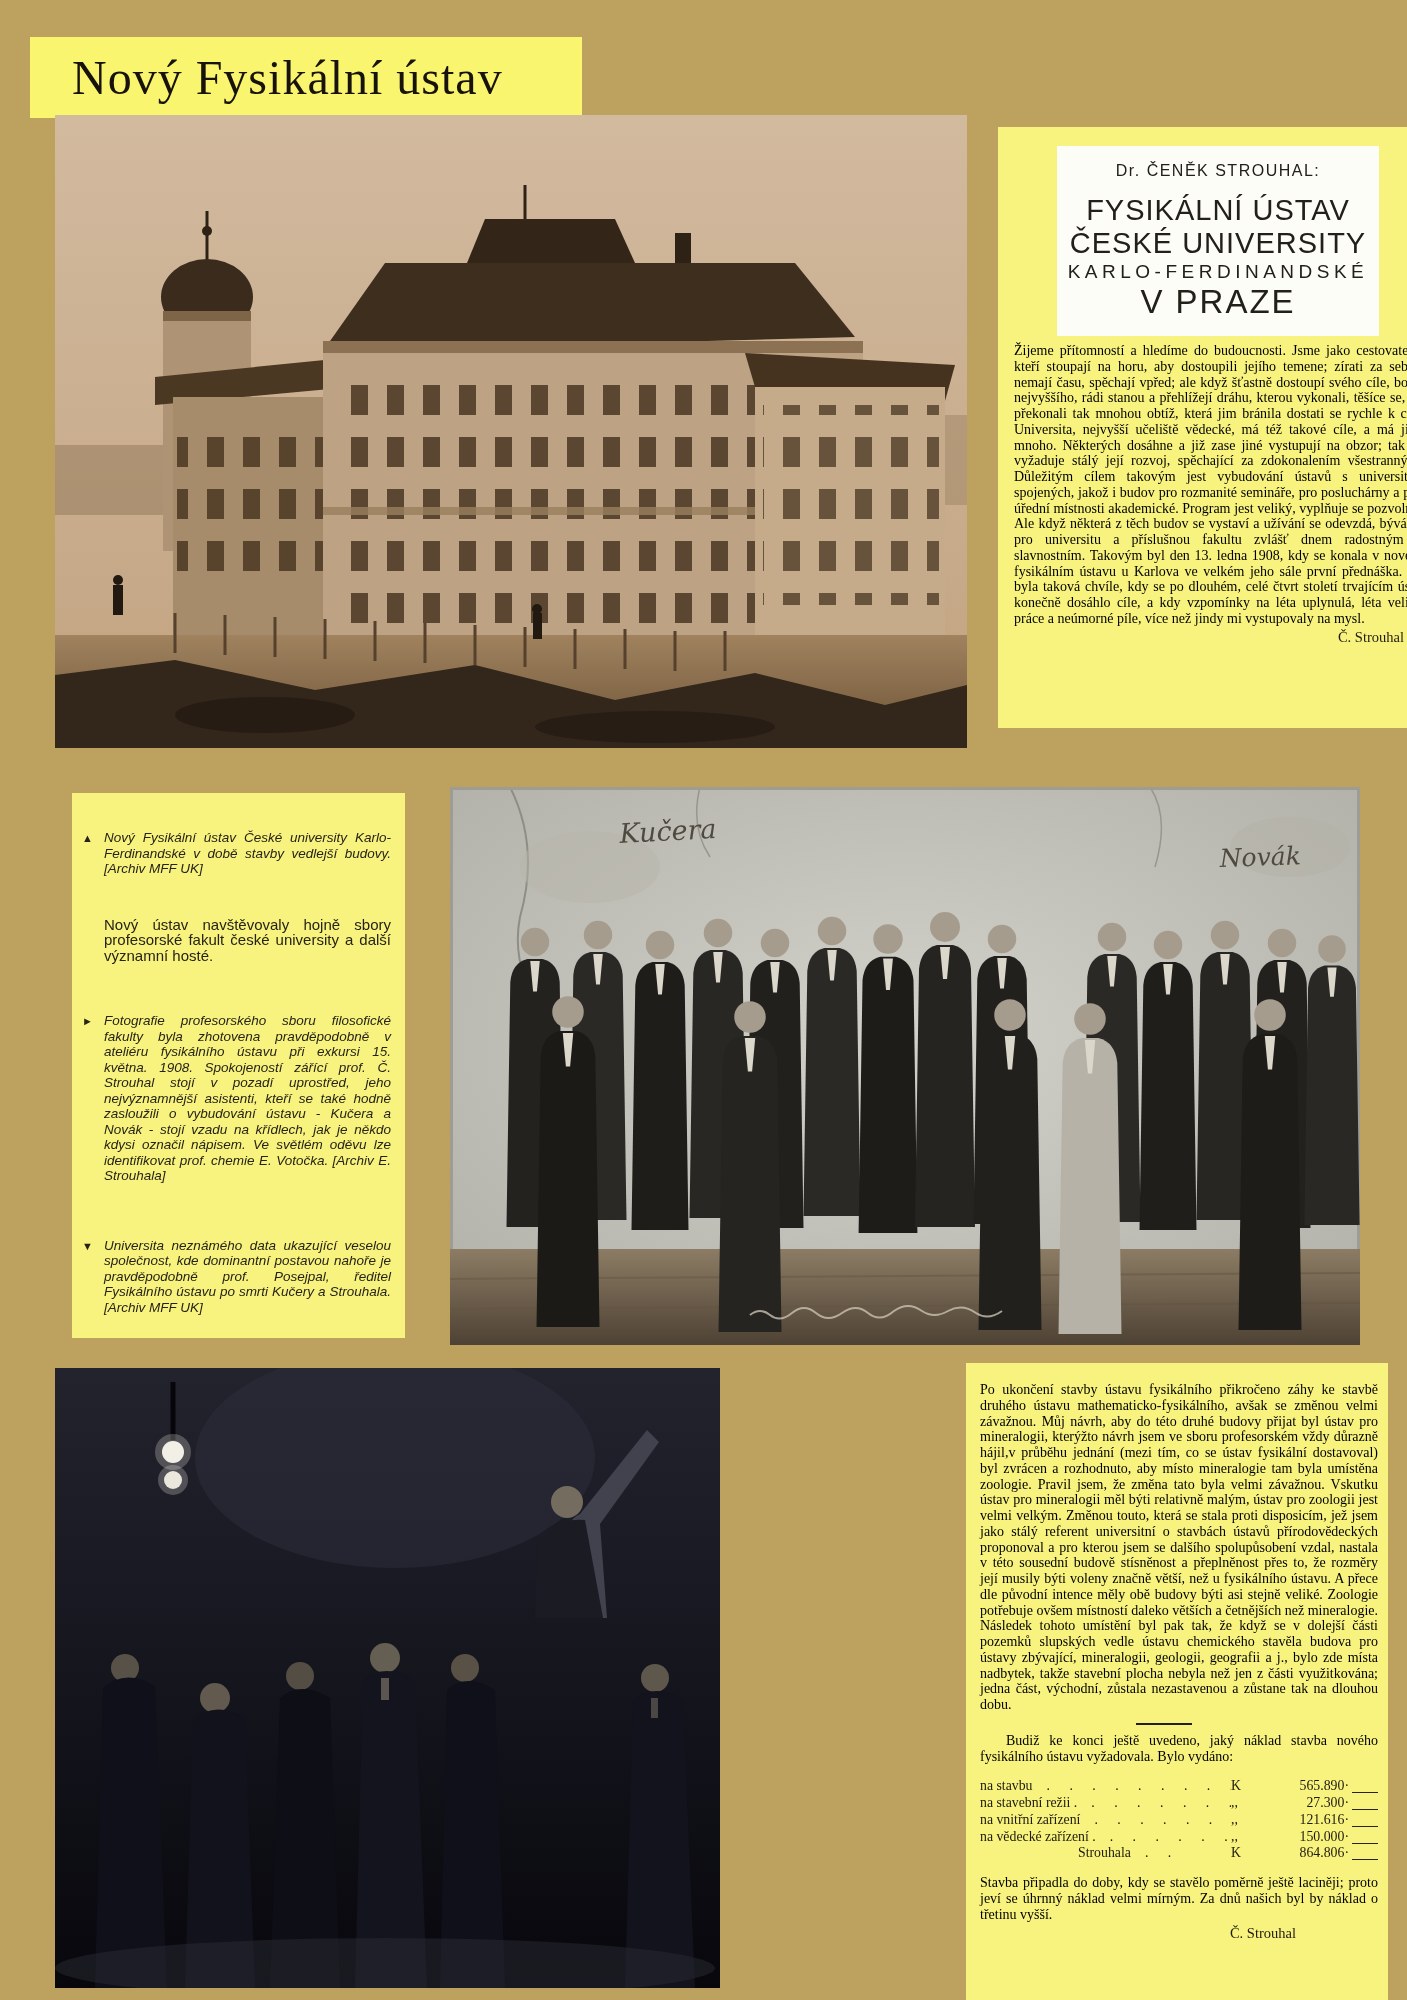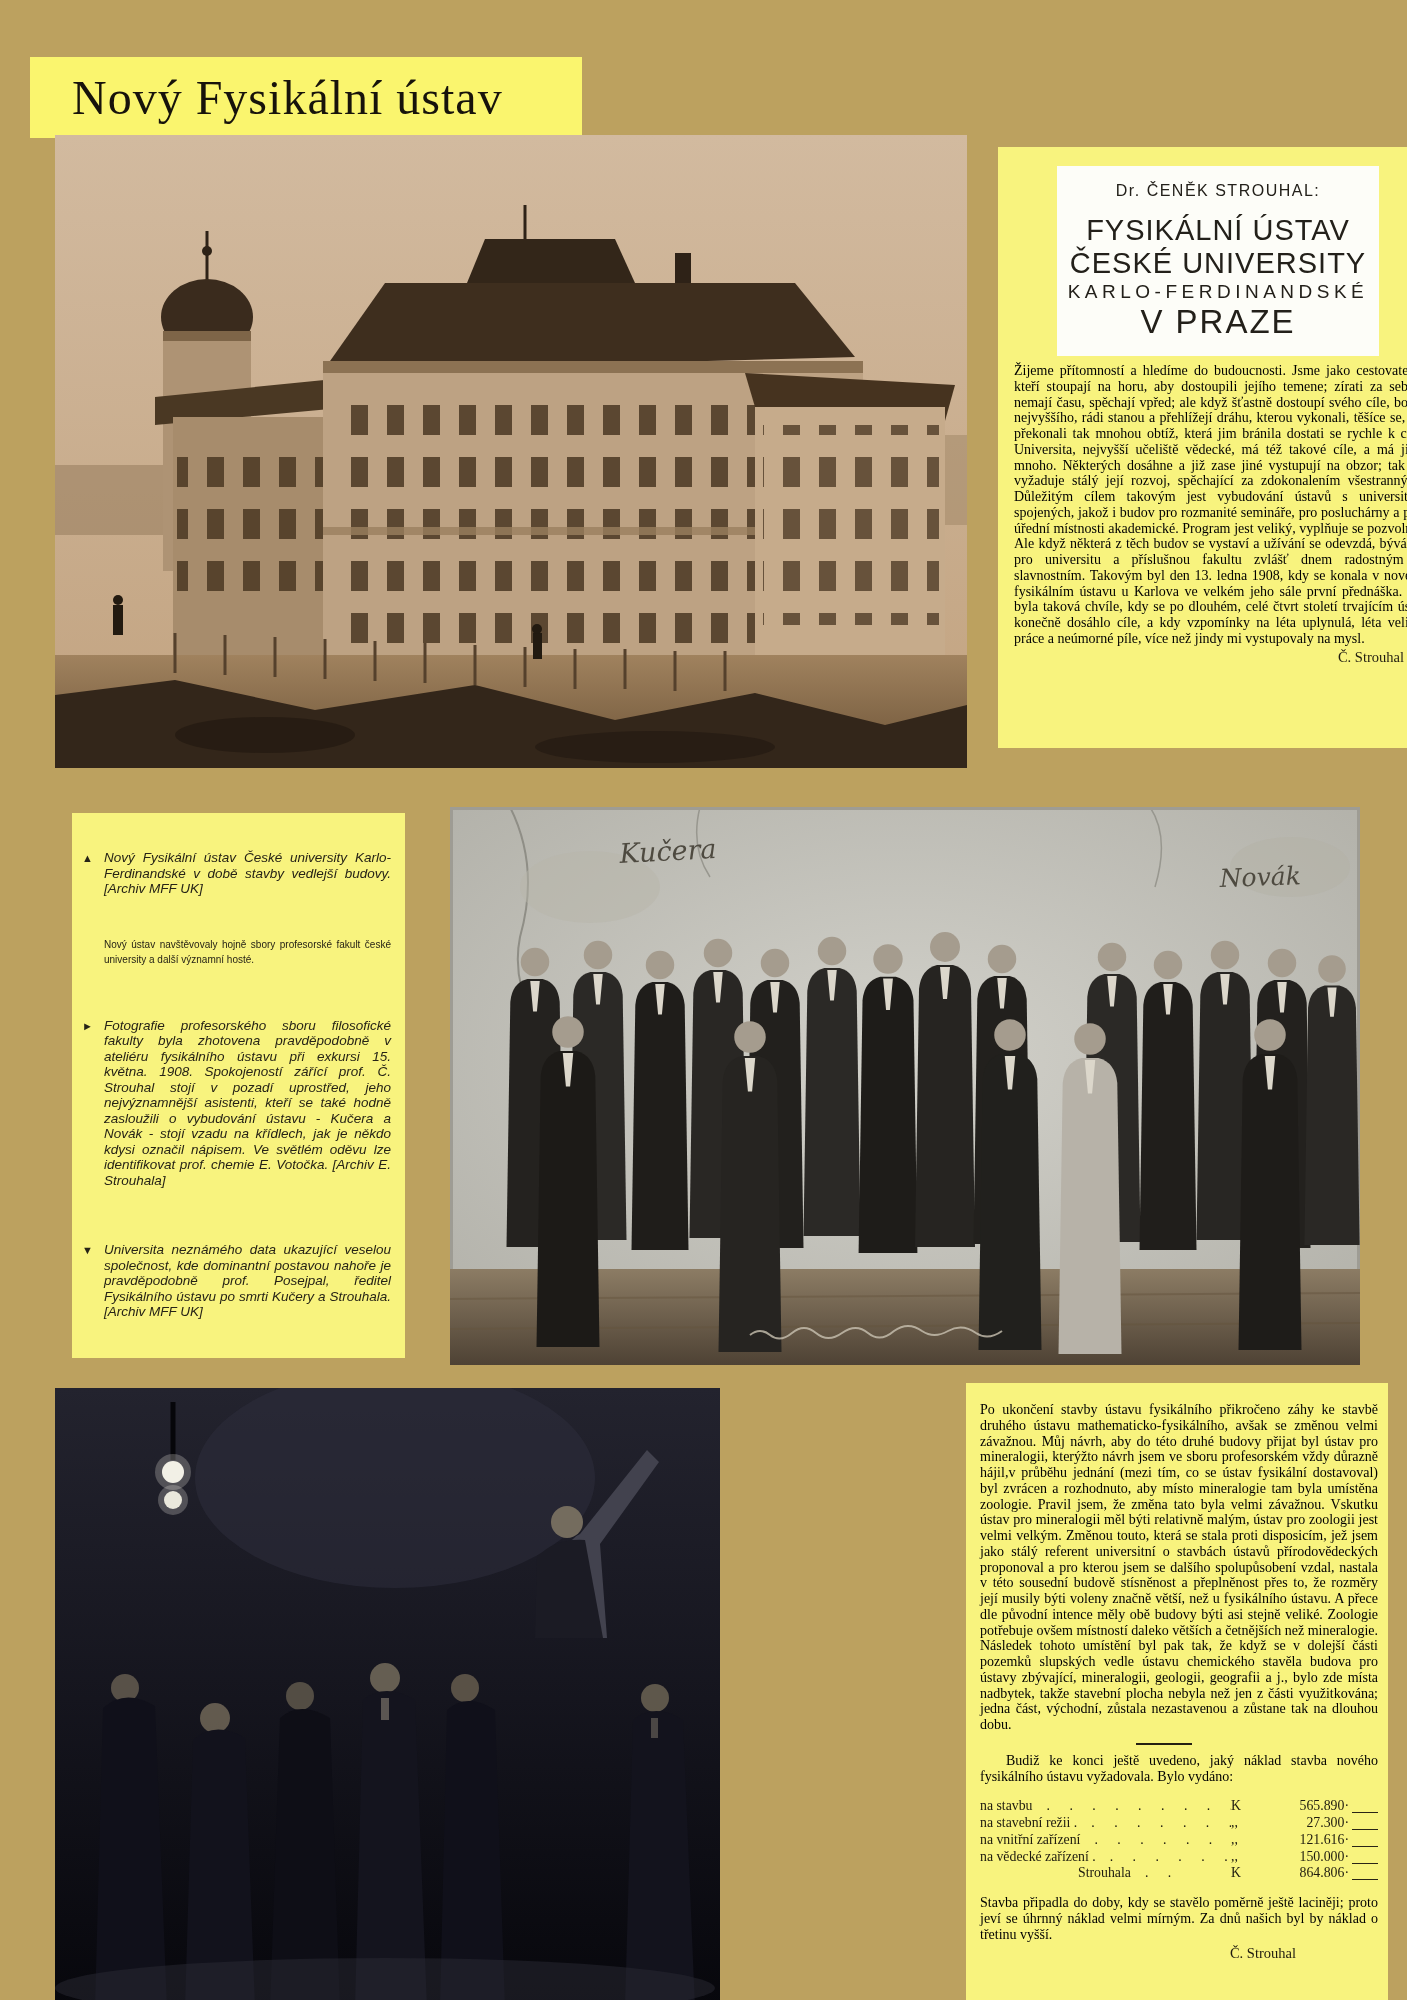--- a/index.html
+++ b/index.html
@@ -4,21 +4,21 @@
 <style>
   html,body{margin:0;padding:0;}
   body{
     width:1407px;height:2000px;
     background:#BCA15F;
     font-family:"Liberation Serif", serif;
     position:relative;
     overflow:hidden;
     color:#201c10;
   }
-  .abs{position:absolute;margin-top:20px;}
+  .abs{position:absolute;}
 
   
   .title-banner{
     left:30px;top:37px;width:552px;height:81px;
     background:#FAF56E;
     display:flex;align-items:center;
   }
   .title-banner h1{
     margin:0 0 0 42px;
     font-family:"Liberation Serif", serif;
@@ -90,21 +90,21 @@
   }
   .caption-marker{
     position:absolute;left:0;top:1px;
     font-style:normal;font-size:11px;
   }
   .cap-top{padding-top:37px;}
   .cap-top .caption-marker{top:38px;}
   .caption-note{
     margin:40px 14px 0 32px;
     font-style:normal;
-    font-size:10px;line-height:15.5px;
+    font-size:15px;line-height:15.5px;
     text-align:justify;
   }
   .cap-right{margin-top:50px;}
   .cap-bottom{margin-top:54px;}
 
   
   .cost-panel{
     left:966px;top:1363px;width:422px;height:662px;
     color:#1d1a0e;
   }

